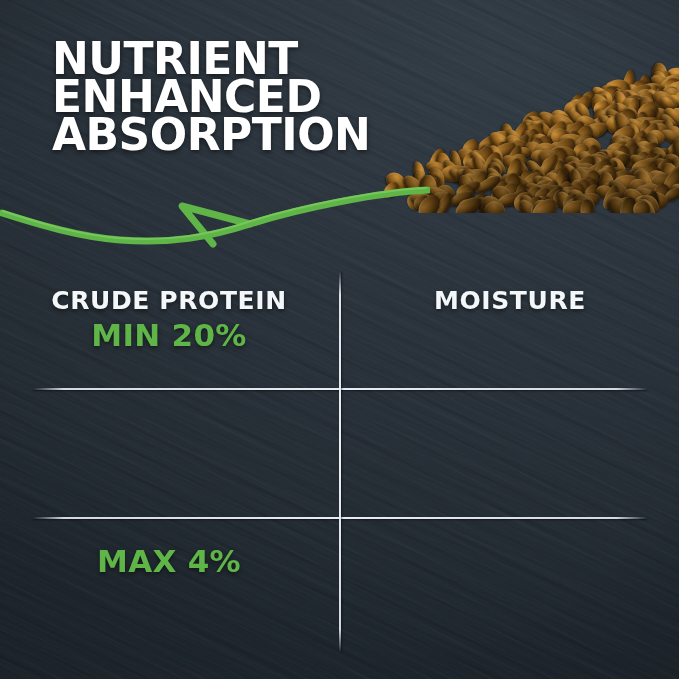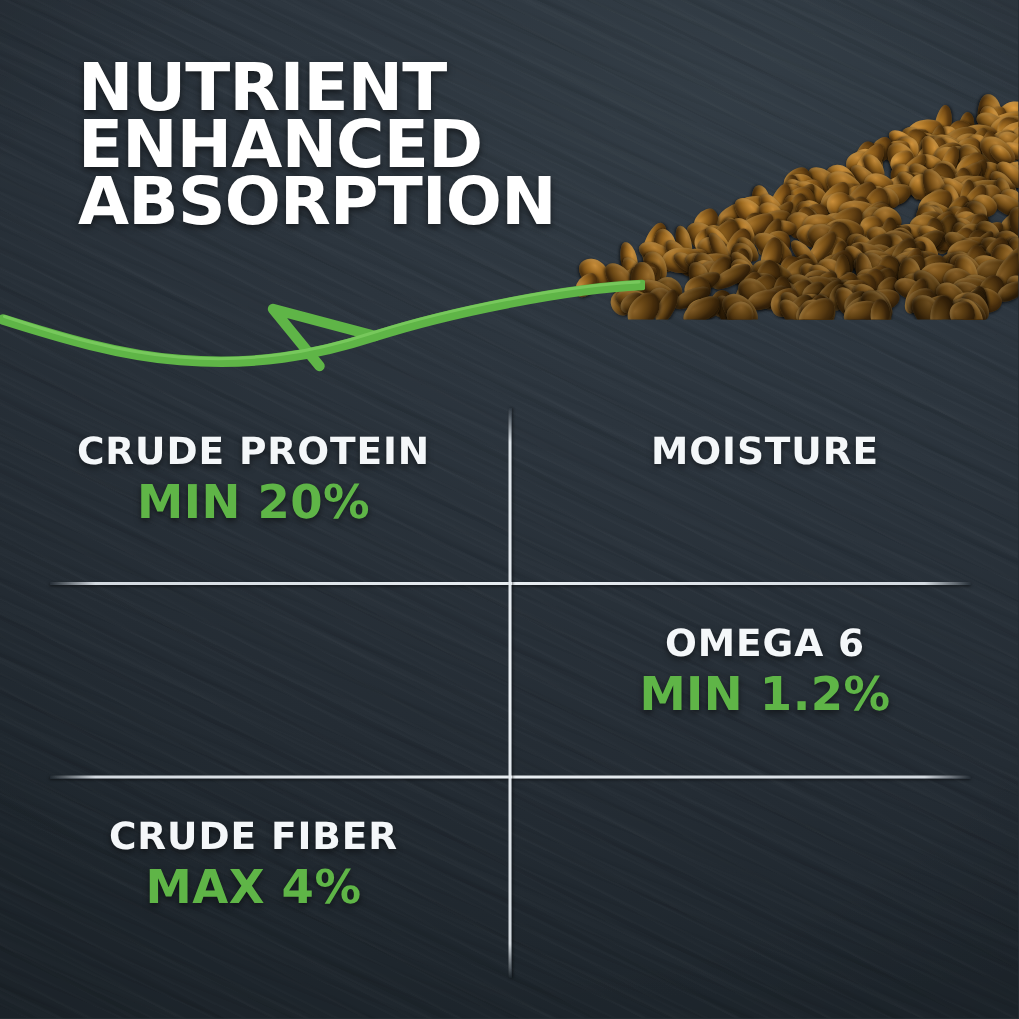--- a/index.html
+++ b/index.html
@@ -626,27 +626,22 @@
     <div class="cell col-l row-1">
       <span class="lbl">CRUDE PROTEIN</span>
       <span class="val">MIN 20%</span>
     </div>
 
     <div class="cell col-r row-1">
       <span class="lbl">MOISTURE</span>
     </div>
 
 
-    <div class="cell col-r row-2">
-      <span class="lbl">OMEGA 6</span>
-      <span class="val">MIN 1.2%</span>
-    </div>
 
     <div class="cell col-l row-3">
-      <span class="lbl">CRUDE FIBER</span>
       <span class="val">MAX 4%</span>
     </div>
 
     <div class="cell col-r row-3">
     </div>
 
   </div>
 </div>
 
 </body></html>

